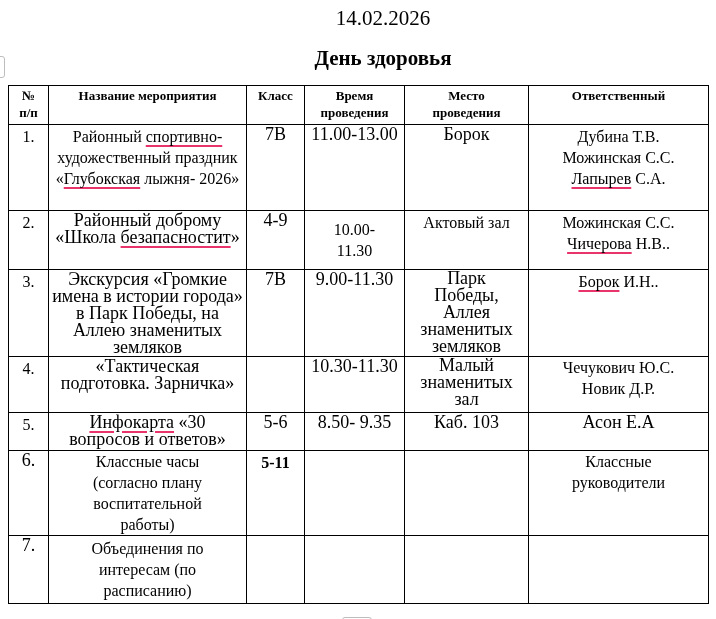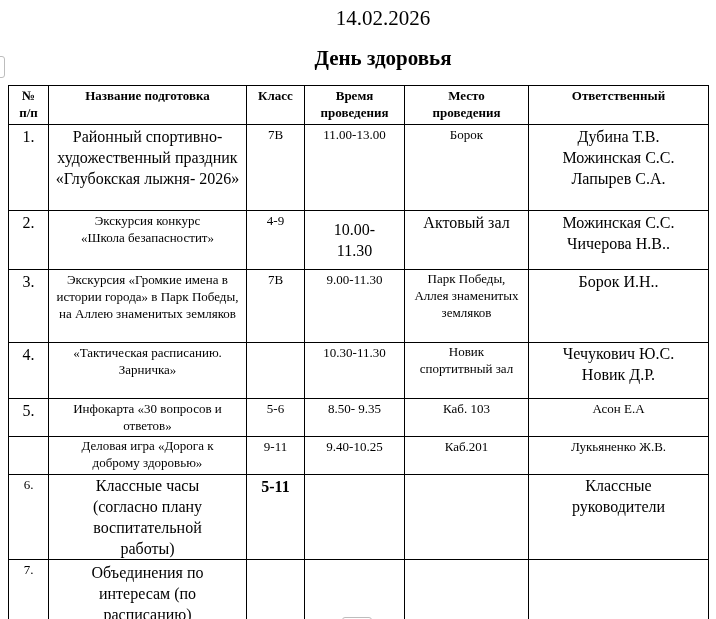--- a/index.html
+++ b/index.html
@@ -4,24 +4,24 @@
 <style>
   html, body { margin: 0; padding: 0; background: #ffffff; }
   body { width: 716px; height: 619px; position: relative; overflow: hidden; font-family: "Liberation Serif", serif; color: #000; }
   .date { position: absolute; top: 6px; left: 0; width: 766px; text-align: center; font-size: 21px; }
   .title { position: absolute; top: 46px; left: 0; width: 766px; text-align: center; font-size: 21px; font-weight: bold; }
   .side-marker { position: absolute; left: -6px; top: 56px; width: 9px; height: 20px; border: 1px solid #bdbdbd; border-radius: 3px; }
   .bottom-marker { position: absolute; left: 342px; top: 617px; width: 28px; height: 8px; border: 1px solid #bdbdbd; border-radius: 3px; }
   table { position: absolute; left: 8px; top: 85px; border-collapse: collapse; table-layout: fixed; width: 700px; }
   td, th { border: 1.5px solid #000; vertical-align: top; text-align: center; padding: 1px 3px 0 3px; line-height: 17px; }
   th { font-weight: bold; font-size: 13px; }
-  td { font-size: 13px; }
+  td { font-size: 18px; }
   .big { font-size: 16px; line-height: 21px; }
   .num { text-align: center; }
-  .sp { text-decoration-color: #e8336b; text-decoration-thickness: 2px; text-underline-offset: 3px; }
+  .sp { text-decoration: underline; text-decoration-color: #e8336b; text-decoration-thickness: 2px; text-underline-offset: 3px; }
   .bold { font-weight: bold; text-align: center; }
 </style>
 </head>
 <body>
 
 <div class="side-marker"></div>
 <div class="date">14.02.2026</div>
 <div class="title">День здоровья</div>
 
 <table>
@@ -29,80 +29,72 @@
     <col style="width:40px">
       <col style="width:198px">
       <col style="width:58px">
       <col style="width:100px">
       <col style="width:124px">
       <col style="width:180px">
   </colgroup>
   <tbody>
       <tr style="height:39px">
     <th><span>№</span><br><span>п/п</span></th>
-    <th>Название подготовка</th>
+    <th>Название мероприятия</th>
     <th>Класс</th>
     <th><span>Время</span><br><span>проведения</span></th>
     <th><span>Место</span><br><span>проведения</span></th>
     <th>Ответственный</th>
   </tr>
 
   <tr style="height:86px">
     <td class="num big">1.</td>
     <td class="big"><span>Районный </span><span class="sp">спортивно-</span><span> художественный праздник «</span><span class="sp">Глубокская</span><span> лыжня- 2026»</span></td>
     <td>7В</td>
     <td>11.00-13.00</td>
     <td>Борок</td>
     <td class="big"><span>Дубина Т.В.</span><br><span>Можинская С.С.</span><br><span class="sp">Лапырев</span><span> С.А.</span></td>
   </tr>
 
   <tr style="height:43px">
     <td class="num big">2.</td>
-    <td><span>Экскурсия конкурс</span><br><span>«Школа </span><span class="sp">безапасностит</span><span>»</span></td>
+    <td><span>Районный доброму</span><br><span>«Школа </span><span class="sp">безапасностит</span><span>»</span></td>
     <td>4-9</td>
     <td class="big" style="padding:8px 12px">10.00-11.30</td>
     <td class="big">Актовый зал</td>
     <td class="big"><span>Можинская С.С.</span><br><span class="sp">Чичерова</span><span> Н.В..</span></td>
   </tr>
 
   <tr style="height:73px">
     <td class="num big">3.</td>
     <td>Экскурсия «Громкие имена в истории города» в Парк Победы, на Аллею знаменитых земляков</td>
     <td>7В</td>
     <td>9.00-11.30</td>
     <td style="padding:0 8px">Парк Победы, Аллея знаменитых земляков</td>
     <td class="big"><span class="sp">Борок</span><span> И.Н..</span></td>
   </tr>
 
   <tr style="height:56px">
     <td class="num big">4.</td>
-    <td>«Тактическая расписанию. Зарничка»</td>
+    <td>«Тактическая подготовка. Зарничка»</td>
     <td></td>
     <td>10.30-11.30</td>
-    <td style="padding:0 14px">Новик спортитвный зал</td>
+    <td style="padding:0 14px">Малый знаменитых зал</td>
     <td class="big" style="padding:0 12px">Чечукович Ю.С. Новик Д.Р.</td>
   </tr>
 
   <tr style="height:38px">
     <td class="num big">5.</td>
     <td><span class="sp">Инфокарта</span><span> «30 вопросов и ответов»</span></td>
     <td>5-6</td>
     <td>8.50- 9.35</td>
     <td>Каб. 103</td>
     <td>Асон Е.А</td>
   </tr>
 
-  <tr style="height:38px">
-    <td class="num big"></td>
-    <td style="padding:0 14px">Деловая игра «Дорога к доброму здоровью»</td>
-    <td>9-11</td>
-    <td>9.40-10.25</td>
-    <td>Каб.201</td>
-    <td>Лукьяненко Ж.В.</td>
-  </tr>
 
   <tr style="height:85px">
     <td class="num">6.</td>
     <td class="big" style="padding:0 26px">Классные часы (согласно плану воспитательной работы)</td>
     <td class="big bold">5-11</td>
     <td></td>
     <td></td>
     <td class="big" style="padding:0 36px">Классные руководители</td>
   </tr>
 

